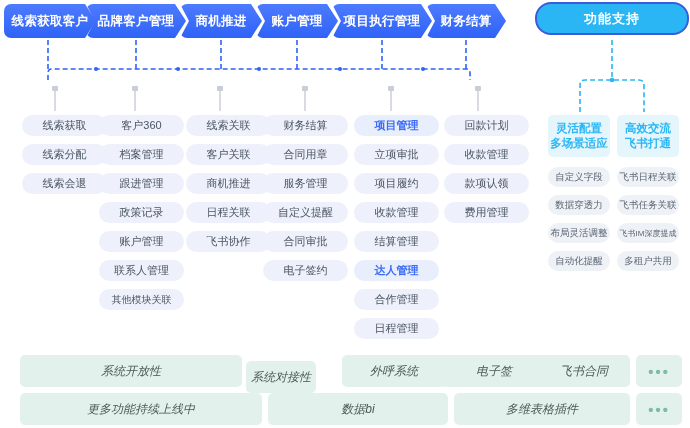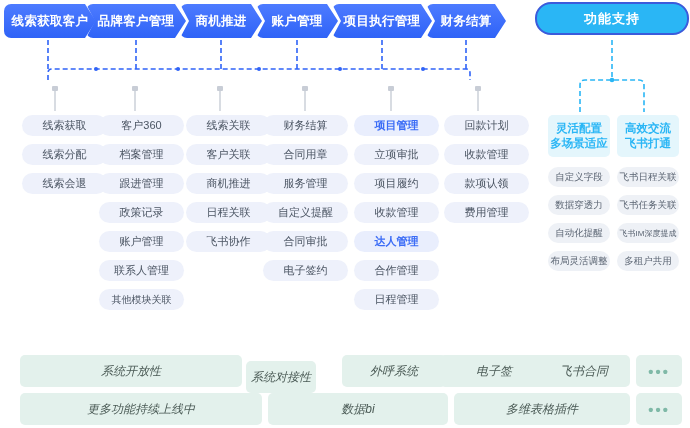--- a/index.html
+++ b/index.html
@@ -179,42 +179,43 @@
         <div class="pill">服务管理</div>
         <div class="pill">自定义提醒</div>
         <div class="pill">合同审批</div>
         <div class="pill">电子签约</div>
       </div>
       <div class="col" style="left: 354px;">
         <div class="pill hl">项目管理</div>
         <div class="pill">立项审批</div>
         <div class="pill">项目履约</div>
         <div class="pill">收款管理</div>
+        <div class="pill">结算管理</div>
         <div class="pill hl">达人管理</div>
         <div class="pill">合作管理</div>
         <div class="pill">日程管理</div>
       </div>
       <div class="col" style="left: 444px;">
         <div class="pill">回款计划</div>
         <div class="pill">收款管理</div>
         <div class="pill">款项认领</div>
         <div class="pill">费用管理</div>
       </div>
     </div>
 
   <div id="rcols">
       <div class="rcol" style="left: 548px;">
         <div class="rhead">
           <span>灵活配置</span>
           <span>多场景适应</span>
         </div>
         <div class="rpill">自定义字段</div>
         <div class="rpill">数据穿透力</div>
+        <div class="rpill">布局灵活调整</div>
         <div class="rpill">自动化提醒</div>
-        <div class="rpill">布局灵活调整</div>
       </div>
       <div class="rcol" style="left: 617px;">
         <div class="rhead">
           <span>高效交流</span>
           <span>飞书打通</span>
         </div>
         <div class="rpill">飞书日程关联</div>
         <div class="rpill">飞书任务关联</div>
         <div class="rpill tiny">飞书IM深度提成</div>
         <div class="rpill">多租户共用</div>

